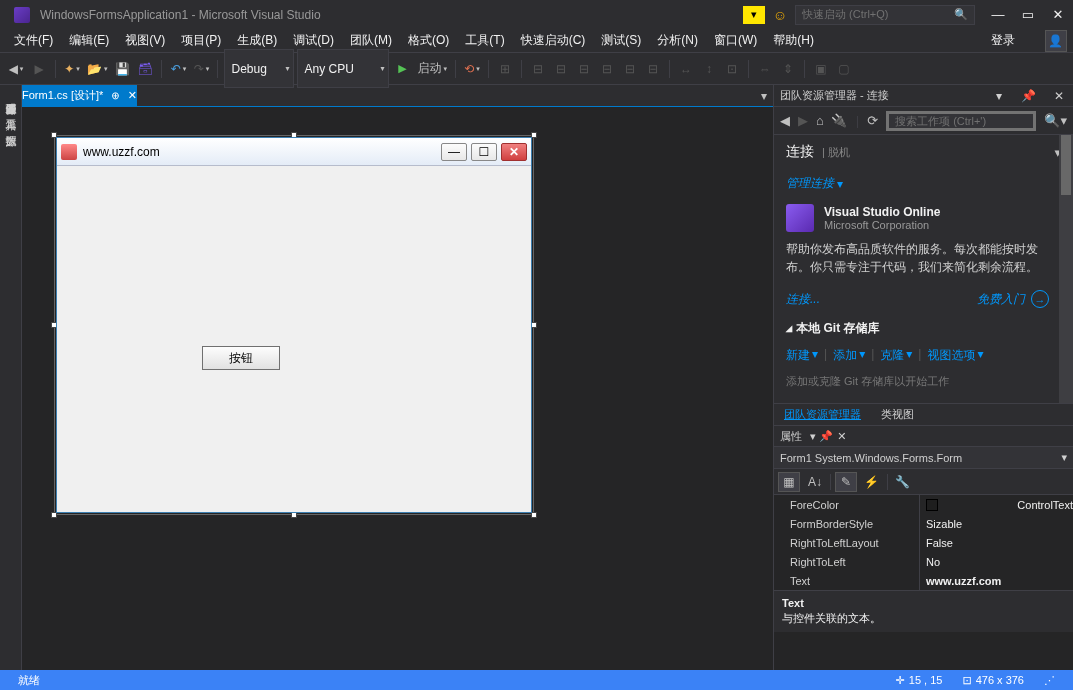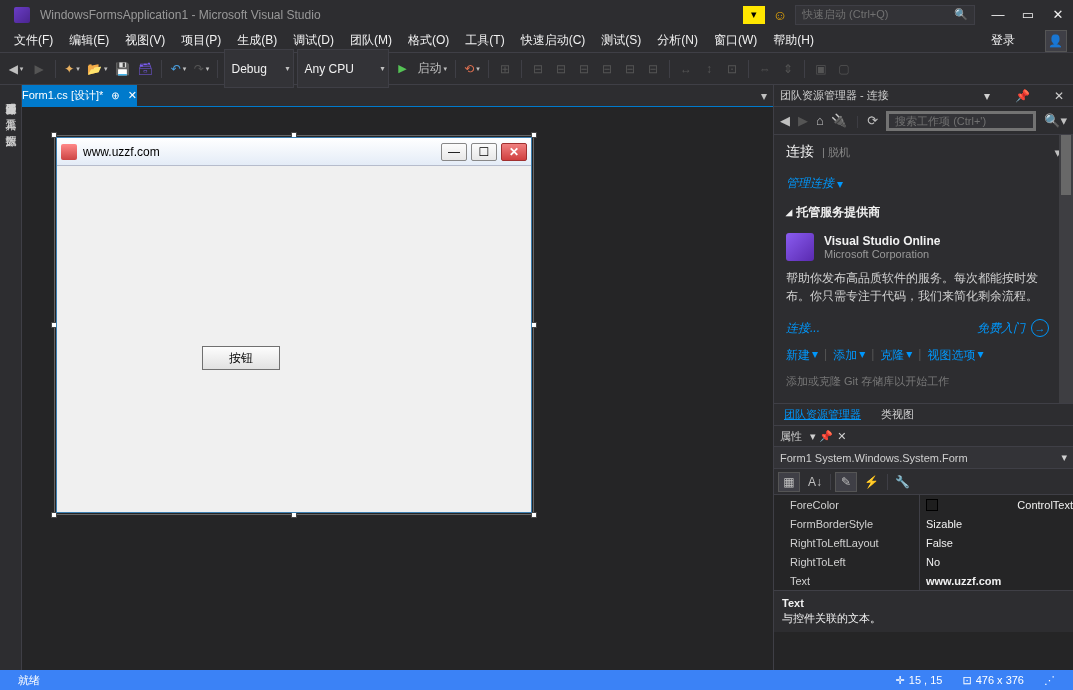--- a/index.html
+++ b/index.html
@@ -46,21 +46,21 @@
 .form-tb { height:28px; background:linear-gradient(#fff,#e4ecf7); display:flex; align-items:center; padding:0 4px; border-bottom:1px solid #b6bccc;}
 .form-tb .ico { width:16px; height:16px; background:linear-gradient(#f88,#c44); border-radius:2px; margin-right:6px;}
 .form-tb .ftitle { font-size:12px; color:#000; flex:1; }
 .form-tb .fbtn { width:26px; height:18px; border:1px solid #888; margin-left:4px; display:flex; align-items:center; justify-content:center; font-size:12px; background:linear-gradient(#fcfcfc,#e8e8e8); color:#000; border-radius:2px; font-family:Arial;}
 .form-tb .fbtn.red { background:linear-gradient(#f08080,#d04040); color:#fff; border-color:#a03030; font-weight:bold;}
 .form-body { position:absolute; top:28px; left:0; right:0; bottom:0; background:#f0f0f0; }
 .form-button { position:absolute; left:145px; top:180px; width:78px; height:24px; background:linear-gradient(#fdfdfd,#e1e1e1); border:1px solid #707070; font-size:12px; color:#000; display:flex; align-items:center; justify-content:center;}
 .handle { width:6px; height:6px; background:#fff; border:1px solid #444; position:absolute; }
 
 .rightpanes { width:300px; display:flex; flex-direction:column; background:#252526; border-left:1px solid #3f3f46;}
-.pane-head { height:22px; background:#2d2d30; display:flex; align-items:center; padding:0 6px; font-size:11px; color:#d0d0d0; border-bottom:1px solid #3f3f46; gap:20px;}
+.pane-head { height:22px; background:#2d2d30; display:flex; align-items:center; padding:0 6px; font-size:11px; color:#d0d0d0; border-bottom:1px solid #3f3f46; gap:14px;}
 .pane-head .fill { flex:1; }
 .pane-head .hbtn { width:16px; height:16px; display:flex; align-items:center; justify-content:center; color:#d0d0d0; font-size:12px;}
 .team-tb { height:28px; background:#2d2d30; display:flex; align-items:center; padding:0 6px; gap:8px; border-bottom:1px solid #3f3f46;}
 .team-tb .ico { color:#c0c0c0; font-size:13px; }
 .team-tb .ico.green { color:#77d077; }
 .team-tb .search { flex:1; height:20px; background:#333337; border:3px solid #737373; color:#717171; padding:0 6px; font-size:11px; display:flex; align-items:flex-start;}
 .team-content { flex:0 0 268px; background:#2d2d30; padding:0 0 0 0; font-size:12px; color:#f1f1f1; overflow:hidden; position:relative;}
 .team-content .row { padding:6px 12px; display:flex; align-items:center; }
 .team-content .connhead { font-size:13px; padding:8px 12px; display:flex; align-items:center; gap:8px;}
 .team-content .connhead .sub { color:#888; font-size:11px;}
@@ -248,33 +248,33 @@
       <div class="connhead" style="background:#2d2d30;">
         <span style="font-size:14px">连接</span>
         <span class="sub">| 脱机</span>
         <span style="flex:1"></span>
           <span style="color:#c0c0c0">▾</span>
       </div>
       <div class="row">
           <span class="link">管理连接</span>
           <span style="color:#0097fb;margin-left:3px">▾</span>
         </div>
-      <div class="sect">托管服务提供商</div>
       <div class="vso">
         <div class="vsologo"></div>
         <div>
           <div style="font-weight:bold">Visual Studio Online</div>
           <div class="corp">Microsoft Corporation</div>
         </div>
       </div>
       <div class="desc">帮助你发布高品质软件的服务。每次都能按时发布。你只需专注于代码，我们来简化剩余流程。</div>
       <div class="row" style="justify-content:space-between;padding-right:24px">
         <span class="link">连接...</span>
         <span><span class="link">免费入门</span><span class="arrow-circ">→</span></span>
       </div>
+      <div class="sect">本地 Git 存储库</div>
       <div class="gitrow">
         <span class="gl">新建</span>
           <span style="color:#0097fb">▾</span>
           <span class="bar">|</span>
         <span class="gl">添加</span>
           <span style="color:#0097fb">▾</span>
           <span class="bar">|</span>
         <span class="gl">克隆</span>
           <span style="color:#0097fb">▾</span>
           <span class="bar">|</span>
@@ -292,21 +292,21 @@
     </div>
 
     <div class="prop-head">
       <span>属性</span>
       <div class="fill"></div>
       <div class="hbtn">▾</div>
       <div class="hbtn">📌</div>
       <div class="hbtn">✕</div>
     </div>
     <div class="prop-sel">
-      <span>Form1  System.Windows.System.Form</span>
+      <span>Form1  System.Windows.Forms.Form</span>
         <span style="margin-left:auto">▾</span>
     </div>
     <div class="prop-toolbar">
       <div class="pb on">▦</div>
       <div class="pb">A↓</div>
       <div style="width:1px;height:16px;background:#3f3f46"></div>
       <div class="pb on">✎</div>
       <div class="pb" style="color:#e8c050">⚡</div>
       <div style="width:1px;height:16px;background:#3f3f46"></div>
       <div class="pb" style="color:#666">🔧</div>

